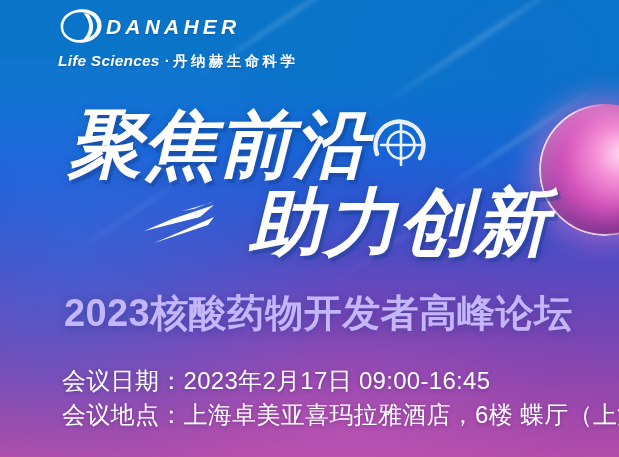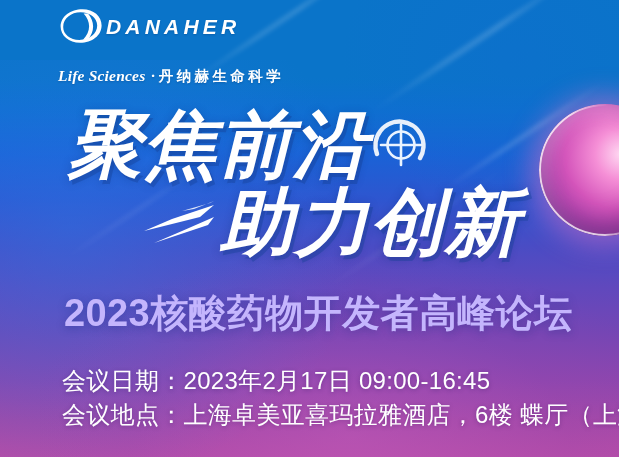--- a/index.html
+++ b/index.html
@@ -109,29 +109,28 @@
     color: #ffffff;
     font-size: 21px;
     font-weight: 700;
     font-style: italic;
     letter-spacing: 4.2px;
     line-height: 1;
     white-space: nowrap;
     text-shadow: 0 1px 2px rgba(0,40,90,0.25);
   }
   .logo-tagline {
-    margin-top: 21px;
+    margin-top: 6px;
     color: #ffffff;
     font-size: 15.5px;
     font-weight: 700;
     font-style: italic;
     white-space: nowrap;
     letter-spacing: 0.2px;
     text-shadow: 0 1px 2px rgba(0,40,90,0.25);
-    font-family: Liberation Serif, serif;
   }
   .logo-tagline .cn {
     font-style: normal;
     letter-spacing: 3.4px;
     font-size: 14.5px;
   }
   .logo-tagline .dot {
     font-style: normal;
     padding: 0 3px 0 5px;
   }
@@ -178,21 +177,21 @@
     width: 619px;
     height: 170px;
   }
   .head-line {
     position: absolute;
     display: flex;
     align-items: center;
     white-space: nowrap;
   }
   .head-line-1 { left: 68px; top: 0px; }
-  .head-line-2 { left: 138px; top: 78px; }
+  .head-line-2 { left: 138px; top: 78px; gap: 29px; }
 
   .head-text {
     color: #ffffff;
     font-size: 74px;
     font-weight: 700;
     font-style: italic;
     line-height: 1;
     letter-spacing: 1px;
     text-shadow:
        3px 4px 0 rgba(22,62,150,0.38),

